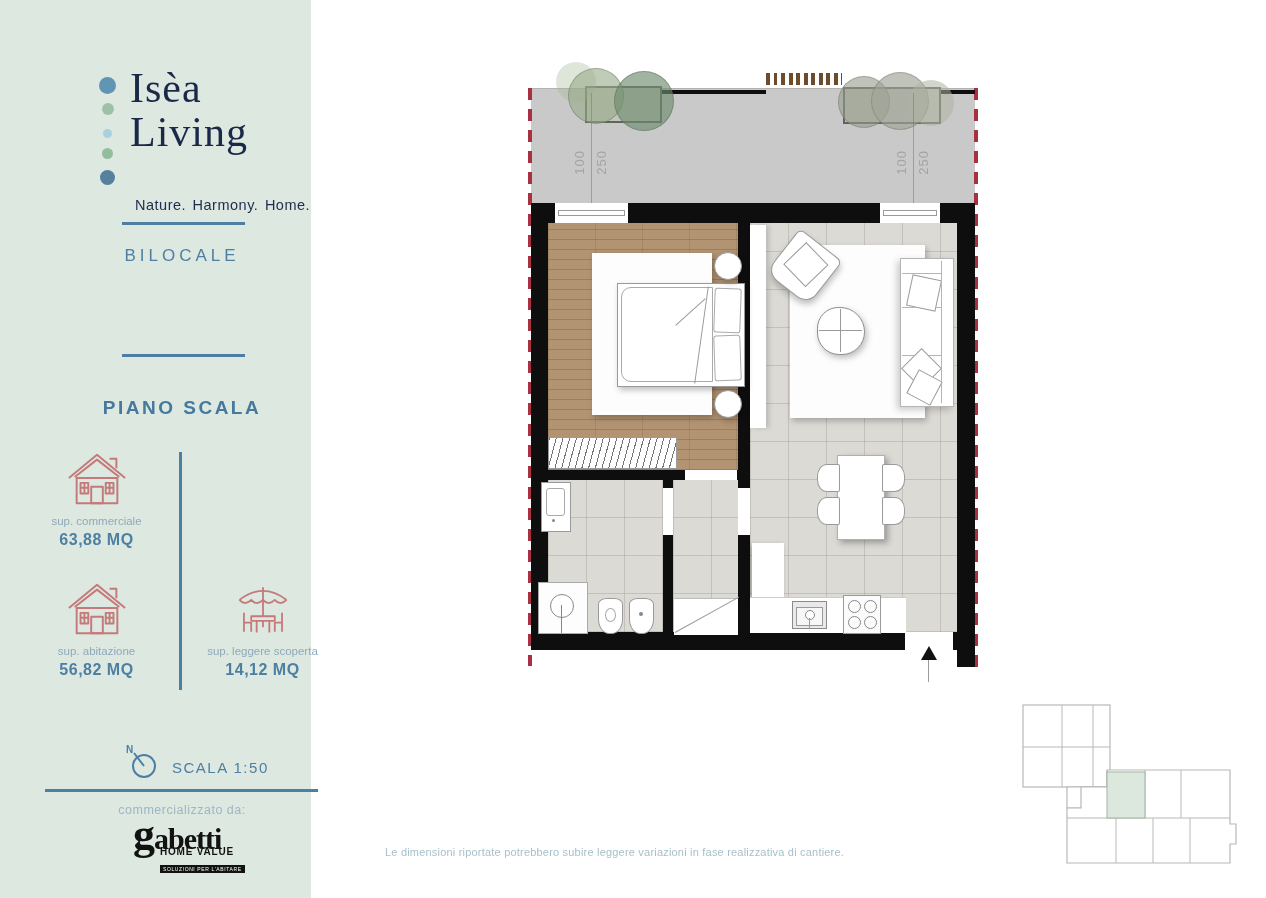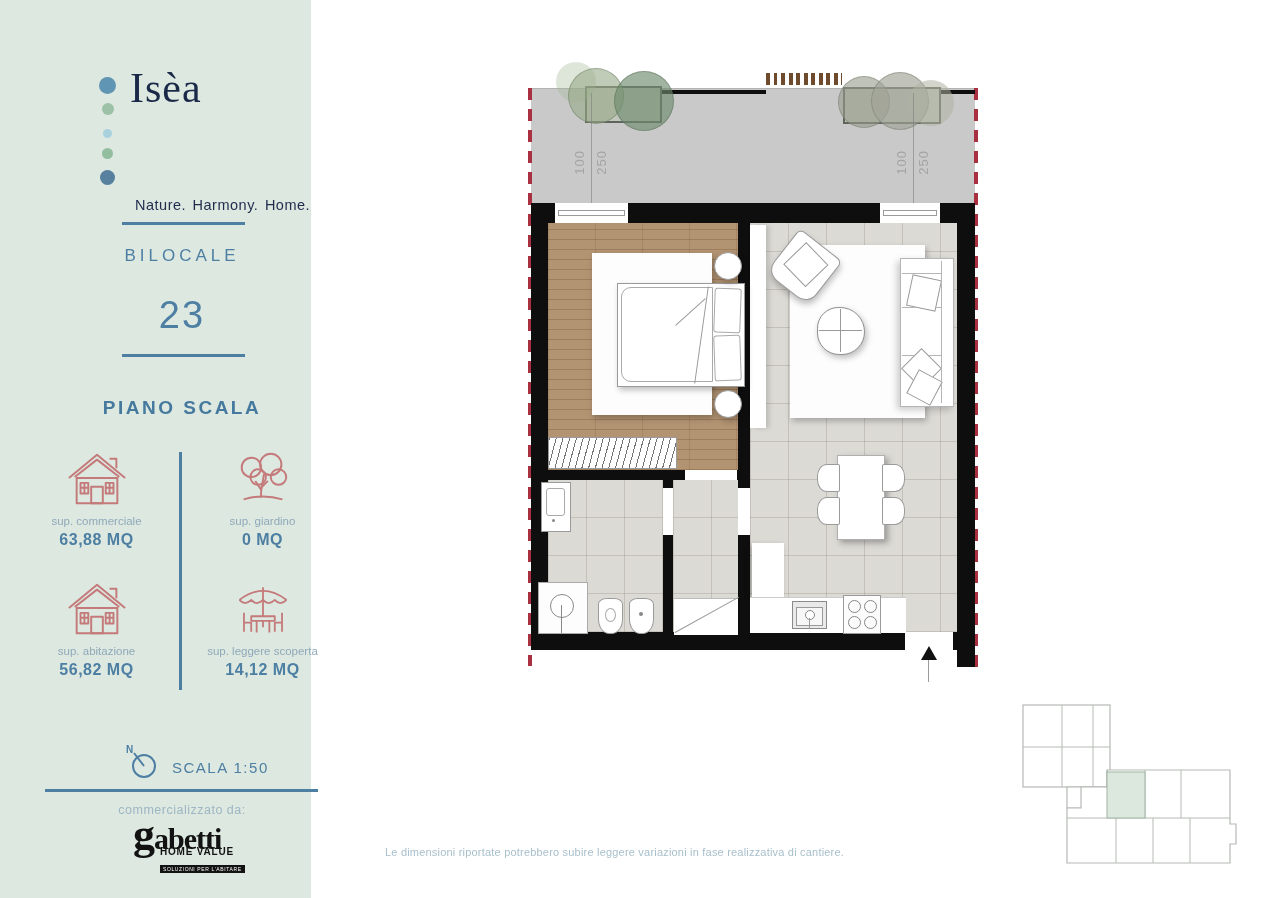--- a/index.html
+++ b/index.html
@@ -68,26 +68,26 @@
 <div id="sidebar" class="abs">
 
   <span class="dot" style="left:99px;top:77px;width:17px;height:17px;background:#6095b3;"></span>
   <span class="dot" style="left:102px;top:103px;width:12px;height:12px;background:#9dc1a6;"></span>
   <span class="dot" style="left:103px;top:129px;width:9px;height:9px;background:#a9d0dd;"></span>
   <span class="dot" style="left:102px;top:148px;width:11px;height:11px;background:#93bd9f;"></span>
   <span class="dot" style="left:100px;top:170px;width:15px;height:15px;background:#56809e;"></span>
 
   <div id="brand-name" class="abs">
     <div>Isèa</div>
+    <div>Living</div>
   </div>
   <div id="brand-tagline" class="abs">Nature. Harmony. Home.</div>
 
   <div class="rule" style="left:122px;top:222px;width:123px;"></div>
   <div id="unit-type" class="unitwrap">BILOCALE</div>
-  <div id="unit-number" class="unitwrap">23</div>
   <div class="rule" style="left:122px;top:354px;width:123px;"></div>
   <div id="floor-label" class="unitwrap">PIANO SCALA</div>
 
   <div id="stat-divider" class="abs"></div>
 
   <div class="statcell" style="left:24px;top:450px;width:145px;">
     <svg width="62" height="58" viewBox="0 0 64 58">
       <g fill="none" stroke="#c47a7a" stroke-width="2" stroke-linejoin="round">
         <path d="M45 8 h7 v10"></path>
           <path d="M3 28 L32 4 L61 28"></path>
@@ -97,34 +97,20 @@
         <rect x="15" y="33" width="8" height="11"></rect>
           <path d="M19 33 v11 M15 38 h8"></path>
         <rect x="41" y="33" width="8" height="11"></rect>
           <path d="M45 33 v11 M41 38 h8"></path>
       </g>
     </svg>
     <div class="stat-label">sup. commerciale</div>
     <div class="stat-value">63,88 MQ</div>
   </div>
 
-  <div class="statcell" style="left:190px;top:450px;width:145px;">
-    <svg width="62" height="58" viewBox="0 0 64 58">
-      <g fill="none" stroke="#c47a7a" stroke-width="2" stroke-linejoin="round">
-        <circle cx="20" cy="17" r="10"></circle>
-          <circle cx="40" cy="14" r="11"></circle>
-        <circle cx="48" cy="27" r="8"></circle>
-          <circle cx="27" cy="27" r="8"></circle>
-        <path d="M33 24 L30 42 M30 40 L24 31 M30 38 L37 31 M30 42 L30 48"></path>
-        <path d="M12 50 Q32 44 52 50"></path>
-      </g>
-    </svg>
-    <div class="stat-label">sup. giardino</div>
-    <div class="stat-value">0 MQ</div>
-  </div>
 
   <div class="statcell" style="left:24px;top:580px;width:145px;">
     <svg width="62" height="58" viewBox="0 0 64 58">
       <g fill="none" stroke="#c47a7a" stroke-width="2" stroke-linejoin="round">
         <path d="M45 8 h7 v10"></path>
           <path d="M3 28 L32 4 L61 28"></path>
           <path d="M9 27 L32 9 L55 27"></path>
         <rect x="11" y="28" width="42" height="26"></rect>
           <rect x="26" y="37" width="12" height="17"></rect>
         <rect x="15" y="33" width="8" height="11"></rect>

